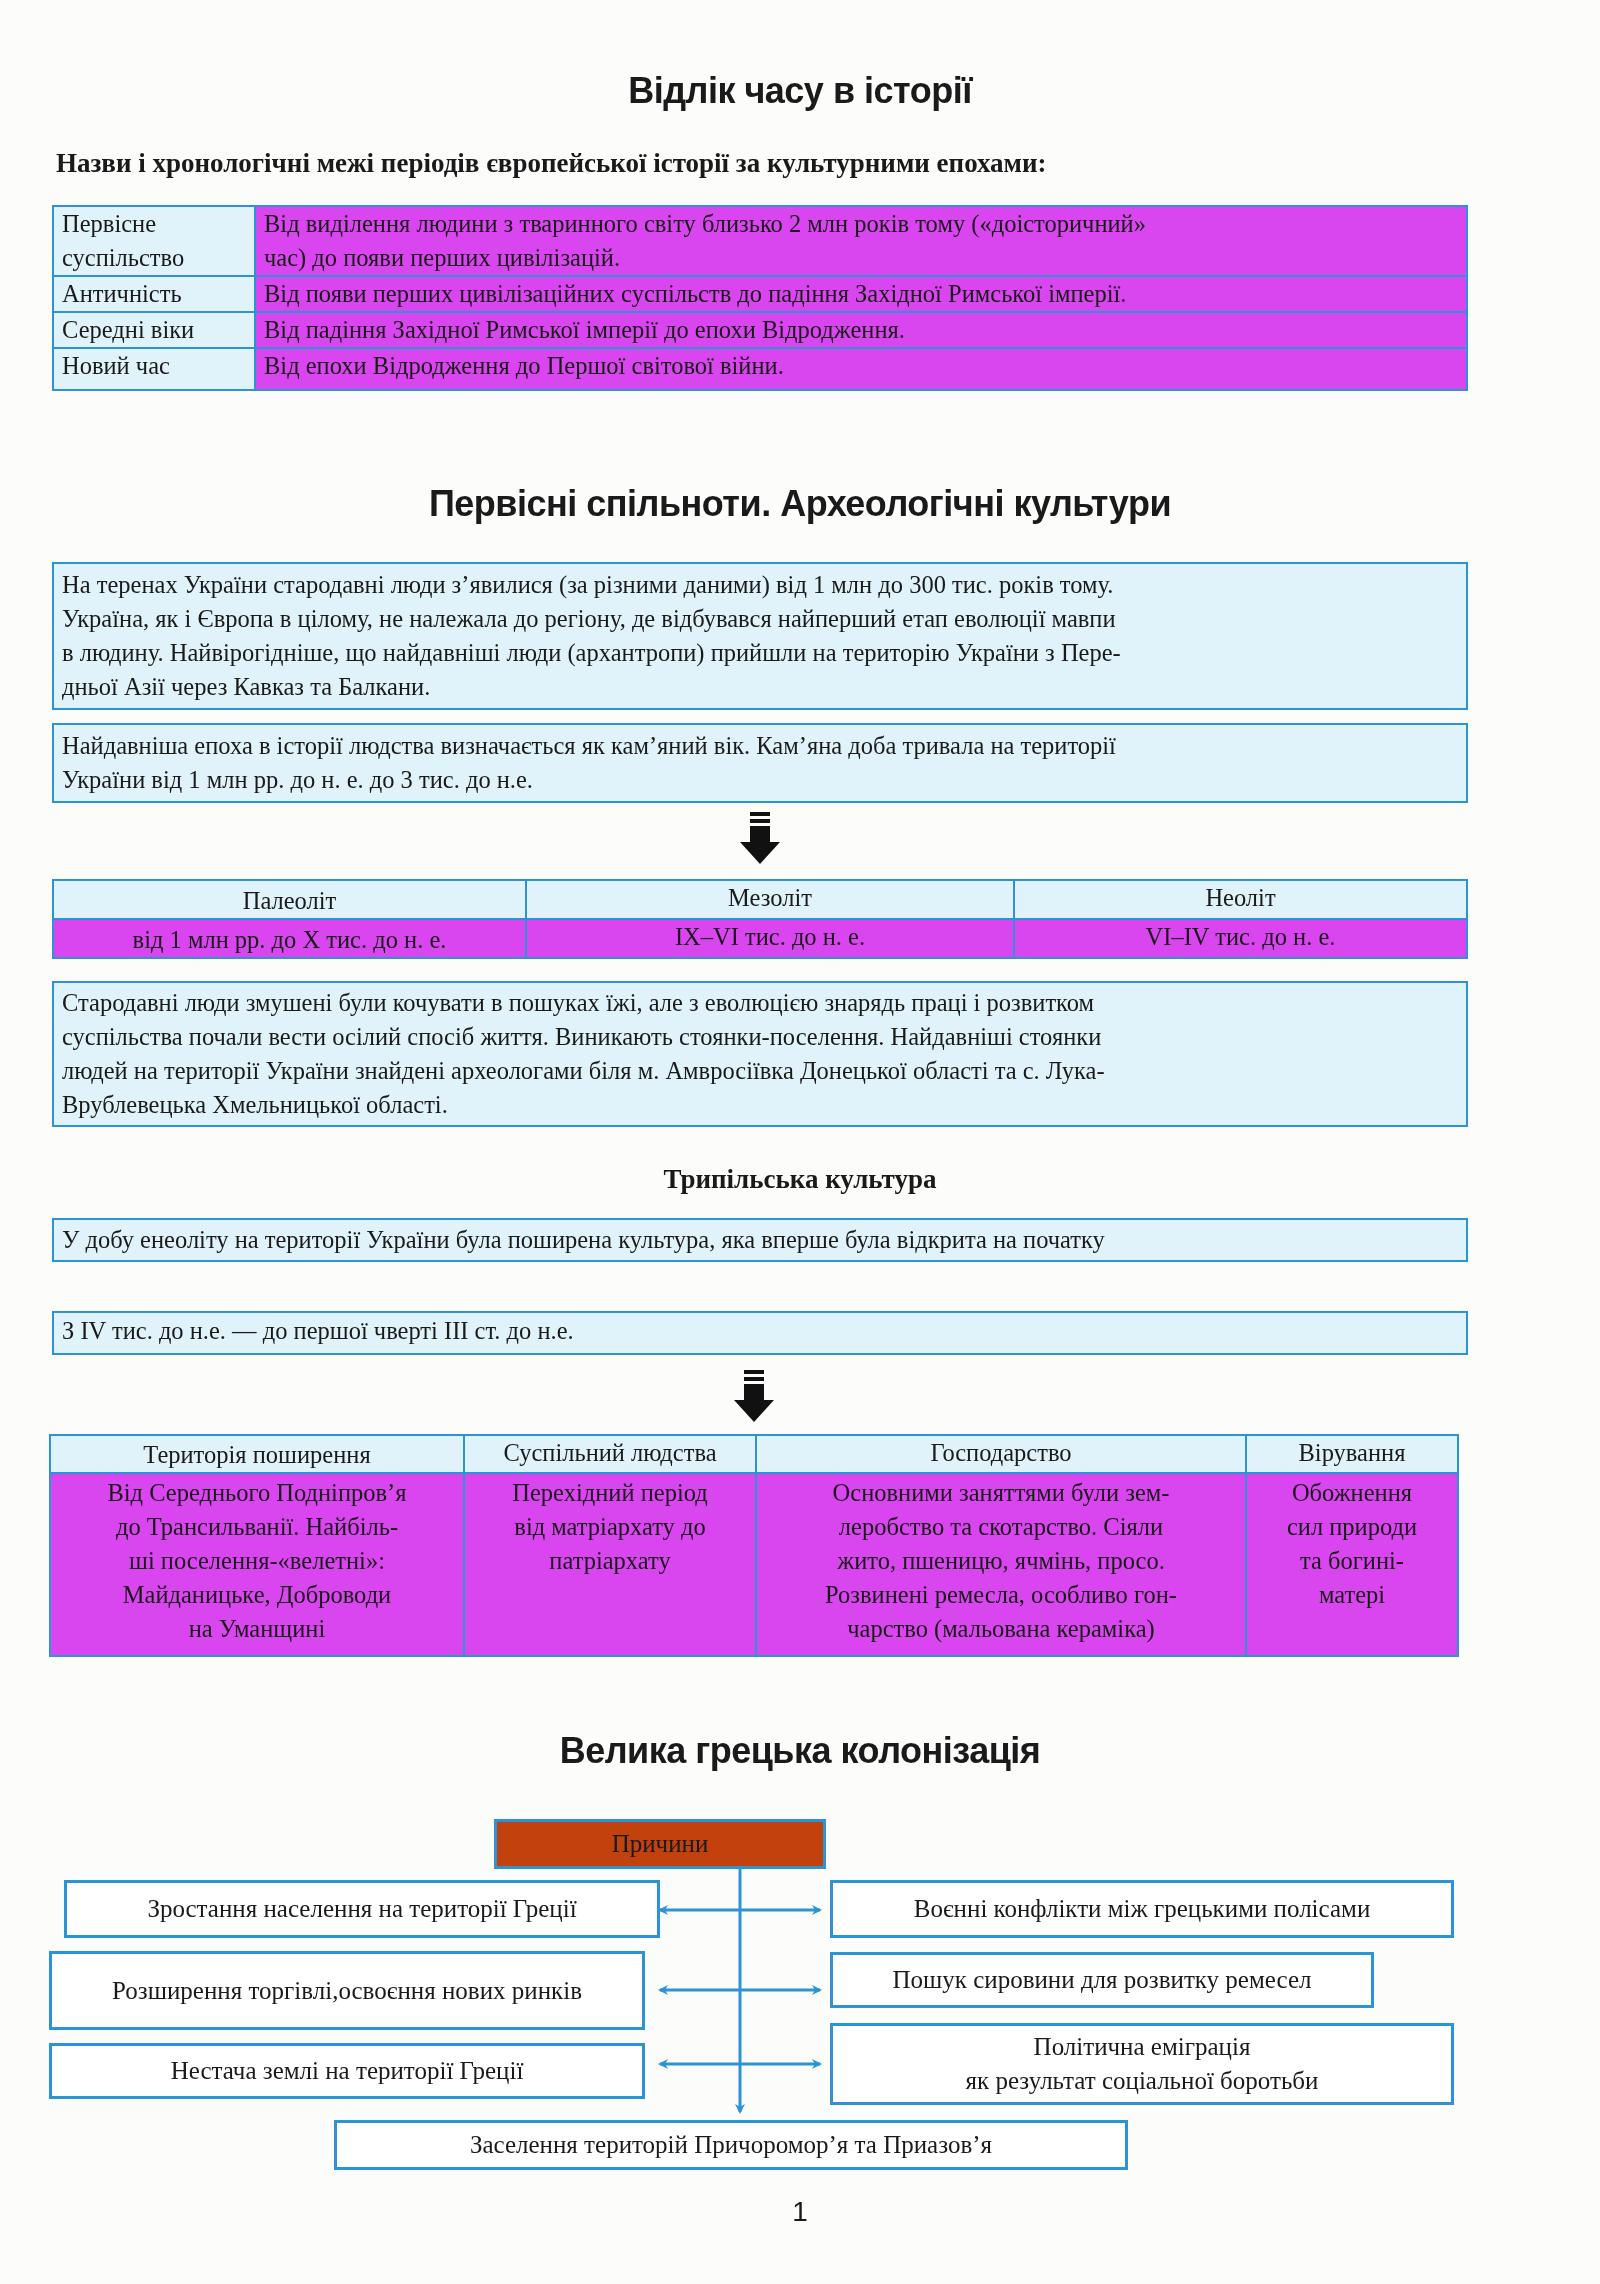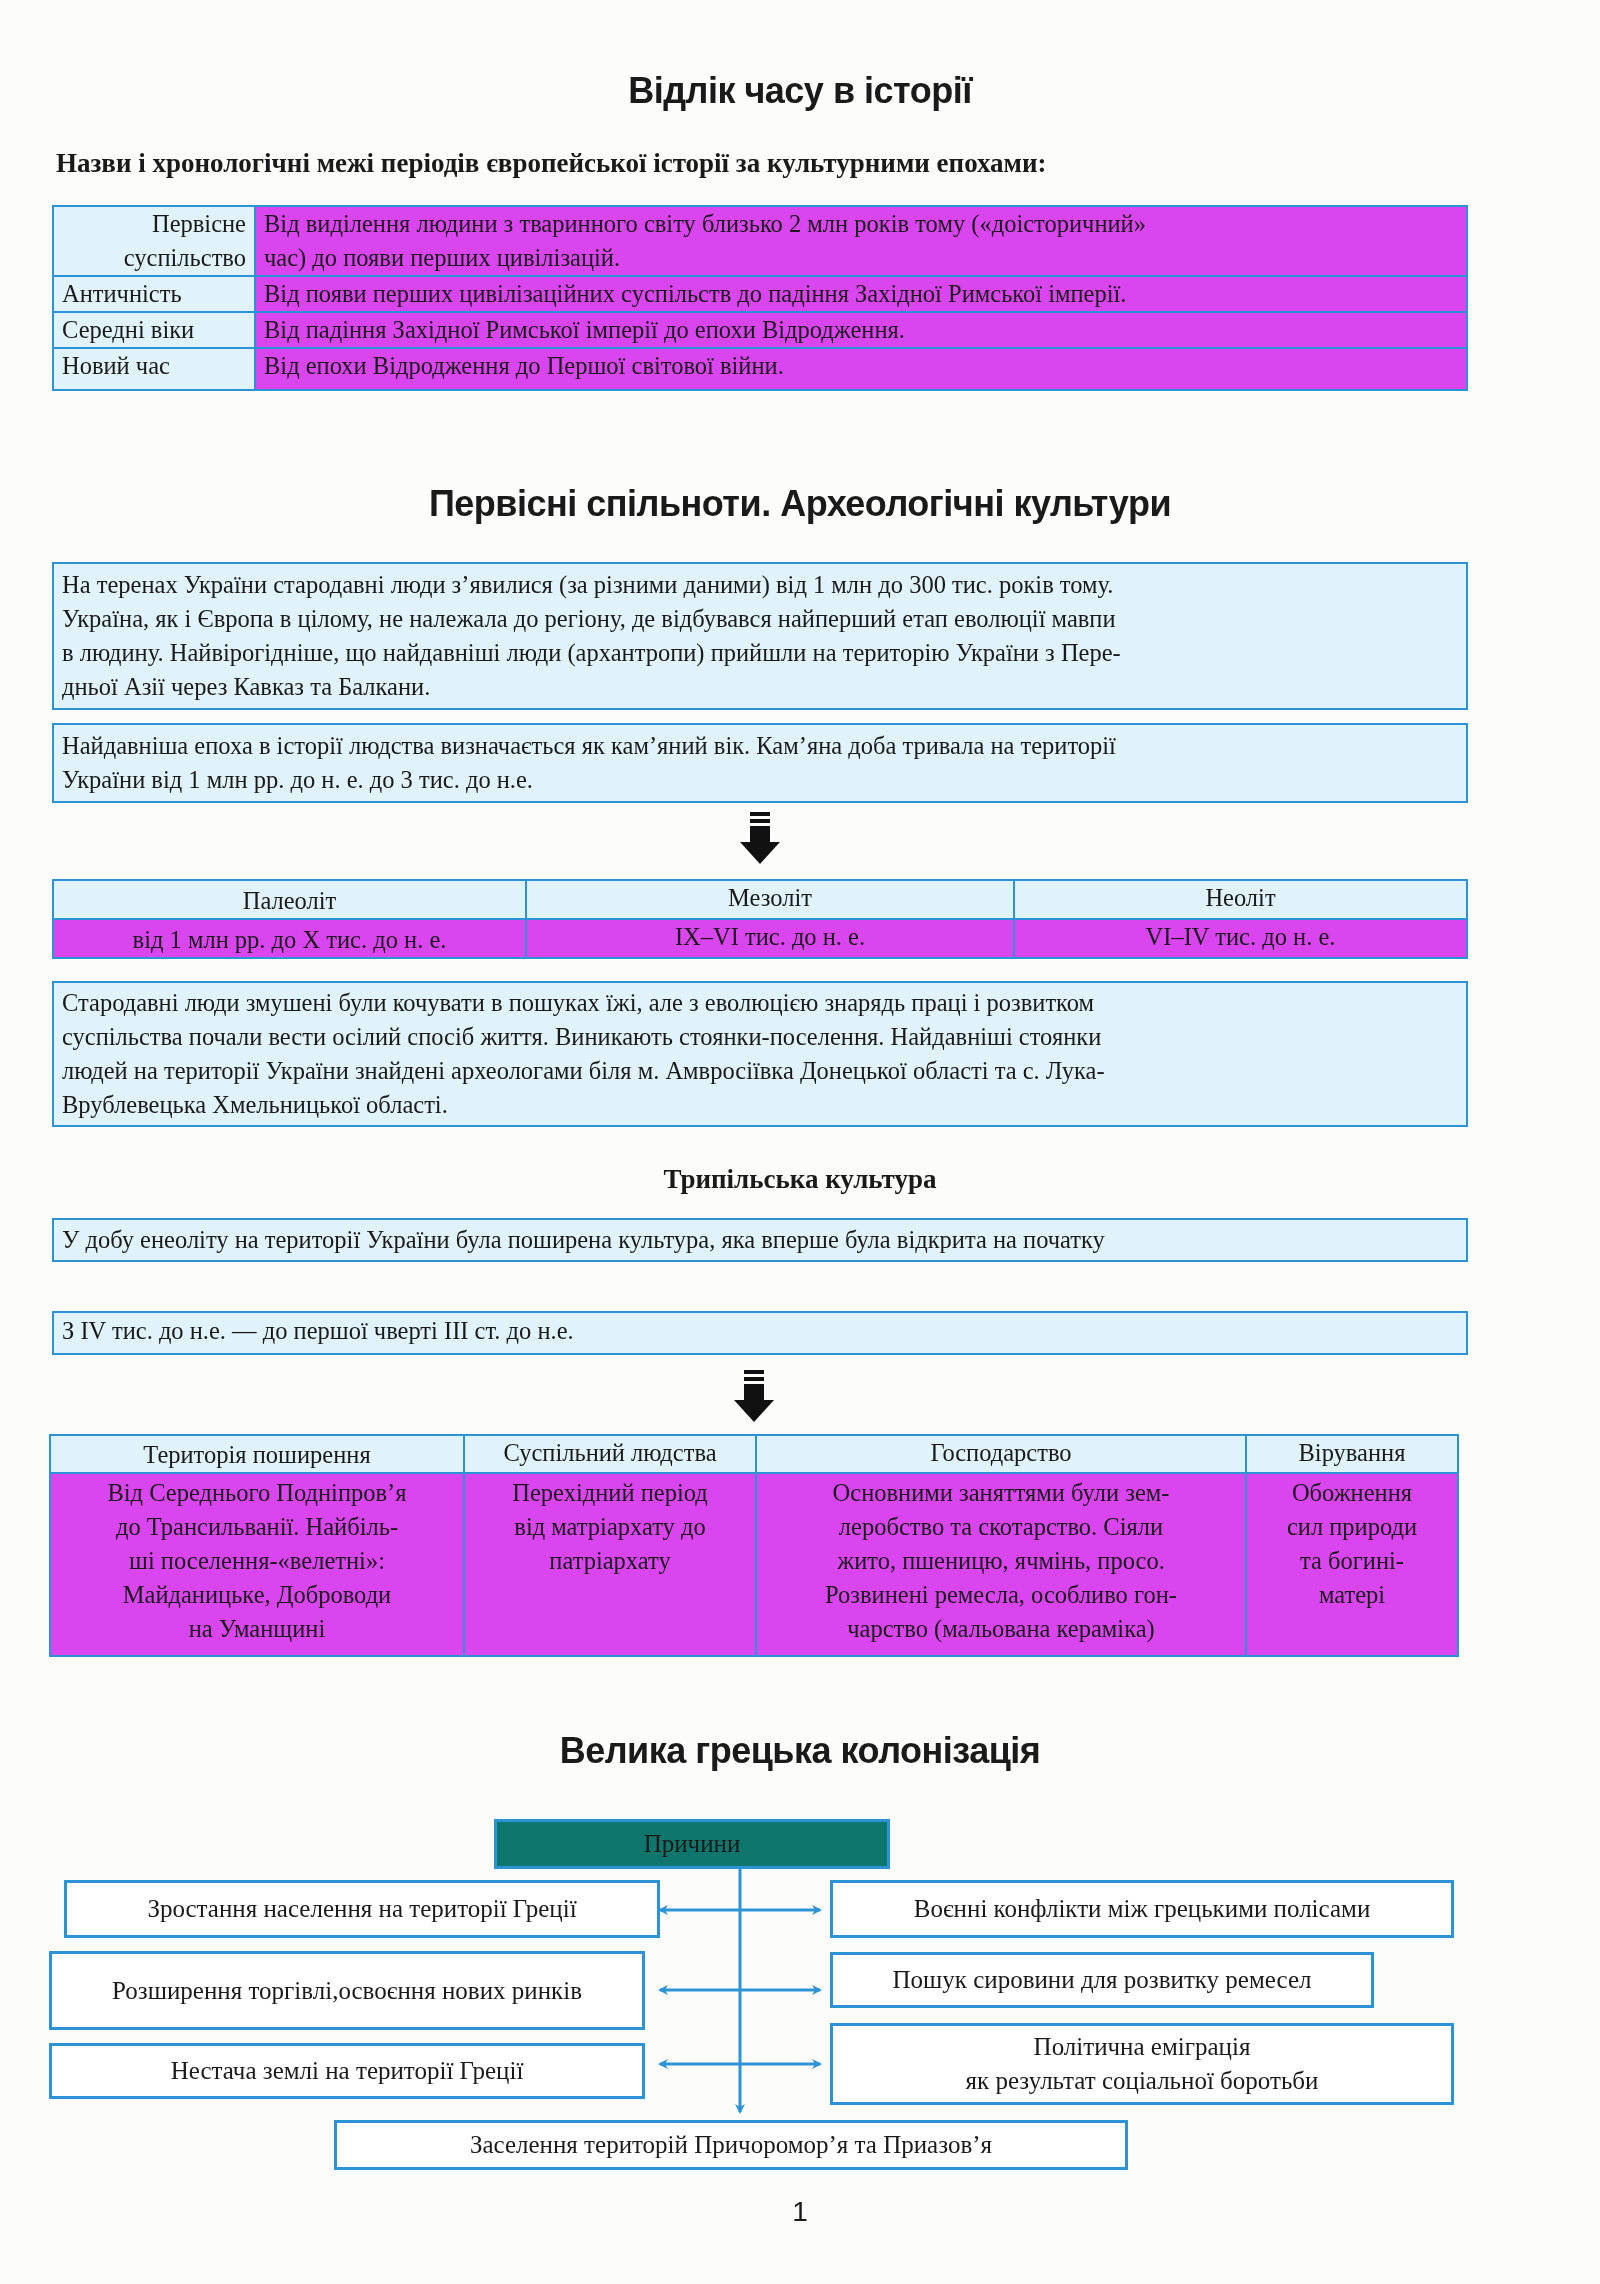--- a/index.html
+++ b/index.html
@@ -28,21 +28,21 @@
 </style>
 </head>
 <body>
 
 <div class="abs h-sans h1" style="top:70px;">Відлік часу в історії</div>
 <div class="abs subhead" style="left:56px; top:148px;">Назви і хронологічні межі періодів європейської історії за культурними епохами:</div>
 
 <table class="abs t" style="left:52px; top:205px; width:1416px;">
   <tbody>
       <tr>
-    <td class="fill" style="width:184px;text-align:right;">
+    <td class="fill" style="width:184px;">
       <div>Первісне</div>
       <div>суспільство</div>
     </td>
     <td class="white">
       <div>Від виділення людини з тваринного світу близько 2 млн років тому («доісторичний»</div>
       <div>час) до появи перших цивілізацій.</div>
     </td>
   </tr>
   <tr>
     <td class="fill">Античність</td>
@@ -169,21 +169,21 @@
     <line x1="740" y1="1869" x2="740" y2="2112" marker-end="url(#ah)"></line>
     <line x1="740" y1="1910" x2="660" y2="1910" marker-end="url(#ah)"></line>
     <line x1="740" y1="1910" x2="820" y2="1910" marker-end="url(#ah)"></line>
     <line x1="740" y1="1990" x2="660" y2="1990" marker-end="url(#ah)"></line>
     <line x1="740" y1="1990" x2="820" y2="1990" marker-end="url(#ah)"></line>
     <line x1="740" y1="2064" x2="660" y2="2064" marker-end="url(#ah)"></line>
     <line x1="740" y1="2064" x2="820" y2="2064" marker-end="url(#ah)"></line>
   </g>
 </svg>
 
-<div class="abs cbox fill" style="left:494px; top:1819px; width:396px; height:50px; background:#0f766e;">
+<div class="abs cbox fill" style="left:494px; top:1819px; width:332px; height:50px; background:#c2410c;">
   <span>Причини</span>
 </div>
 
 <div class="abs cbox" style="left:64px; top:1880px; width:596px; height:58px;">
   <span>Зростання населення на території Греції</span>
 </div>
 <div class="abs cbox" style="left:49px; top:1951px; width:596px; height:79px; ">
   <div>Розширення торгівлі,</div>
   <div>освоєння нових ринків</div>
 </div>

